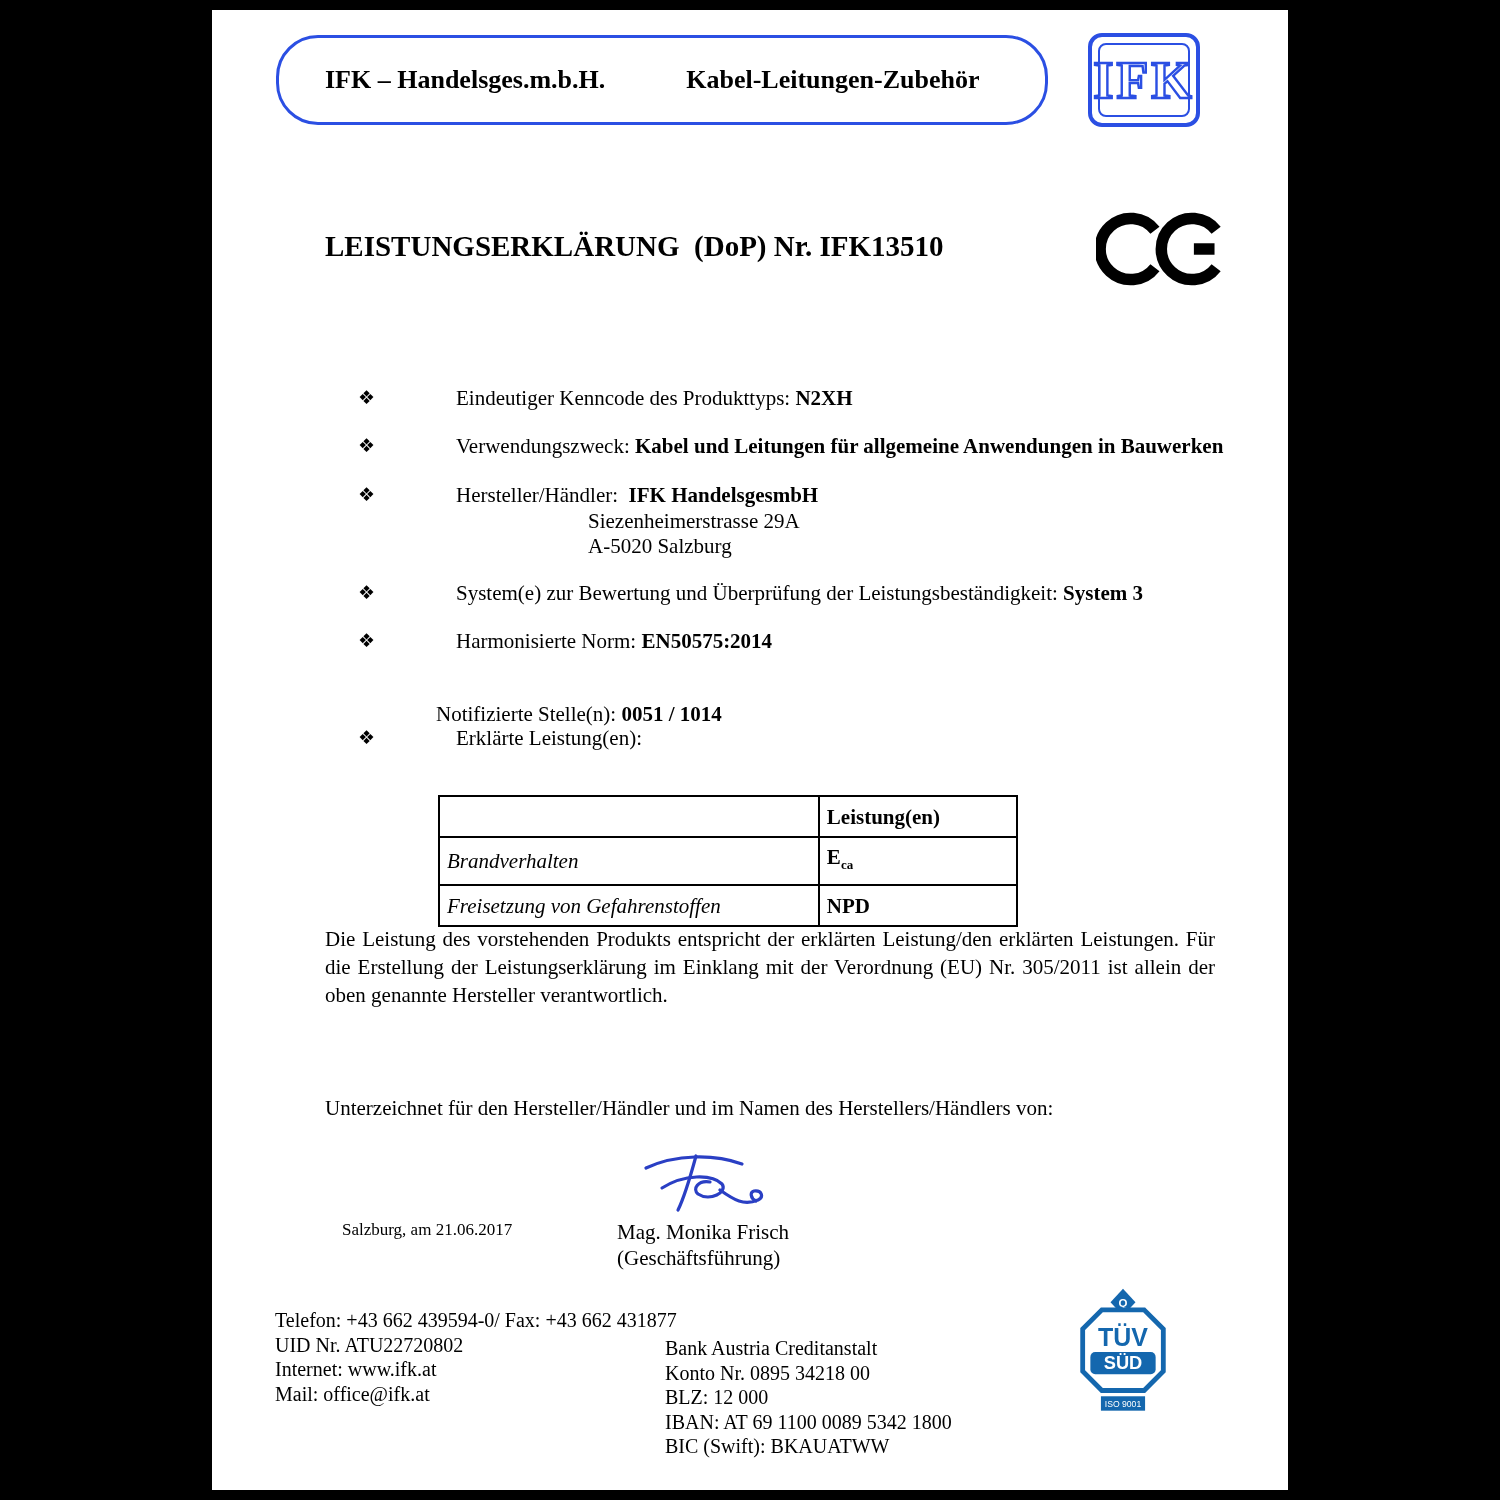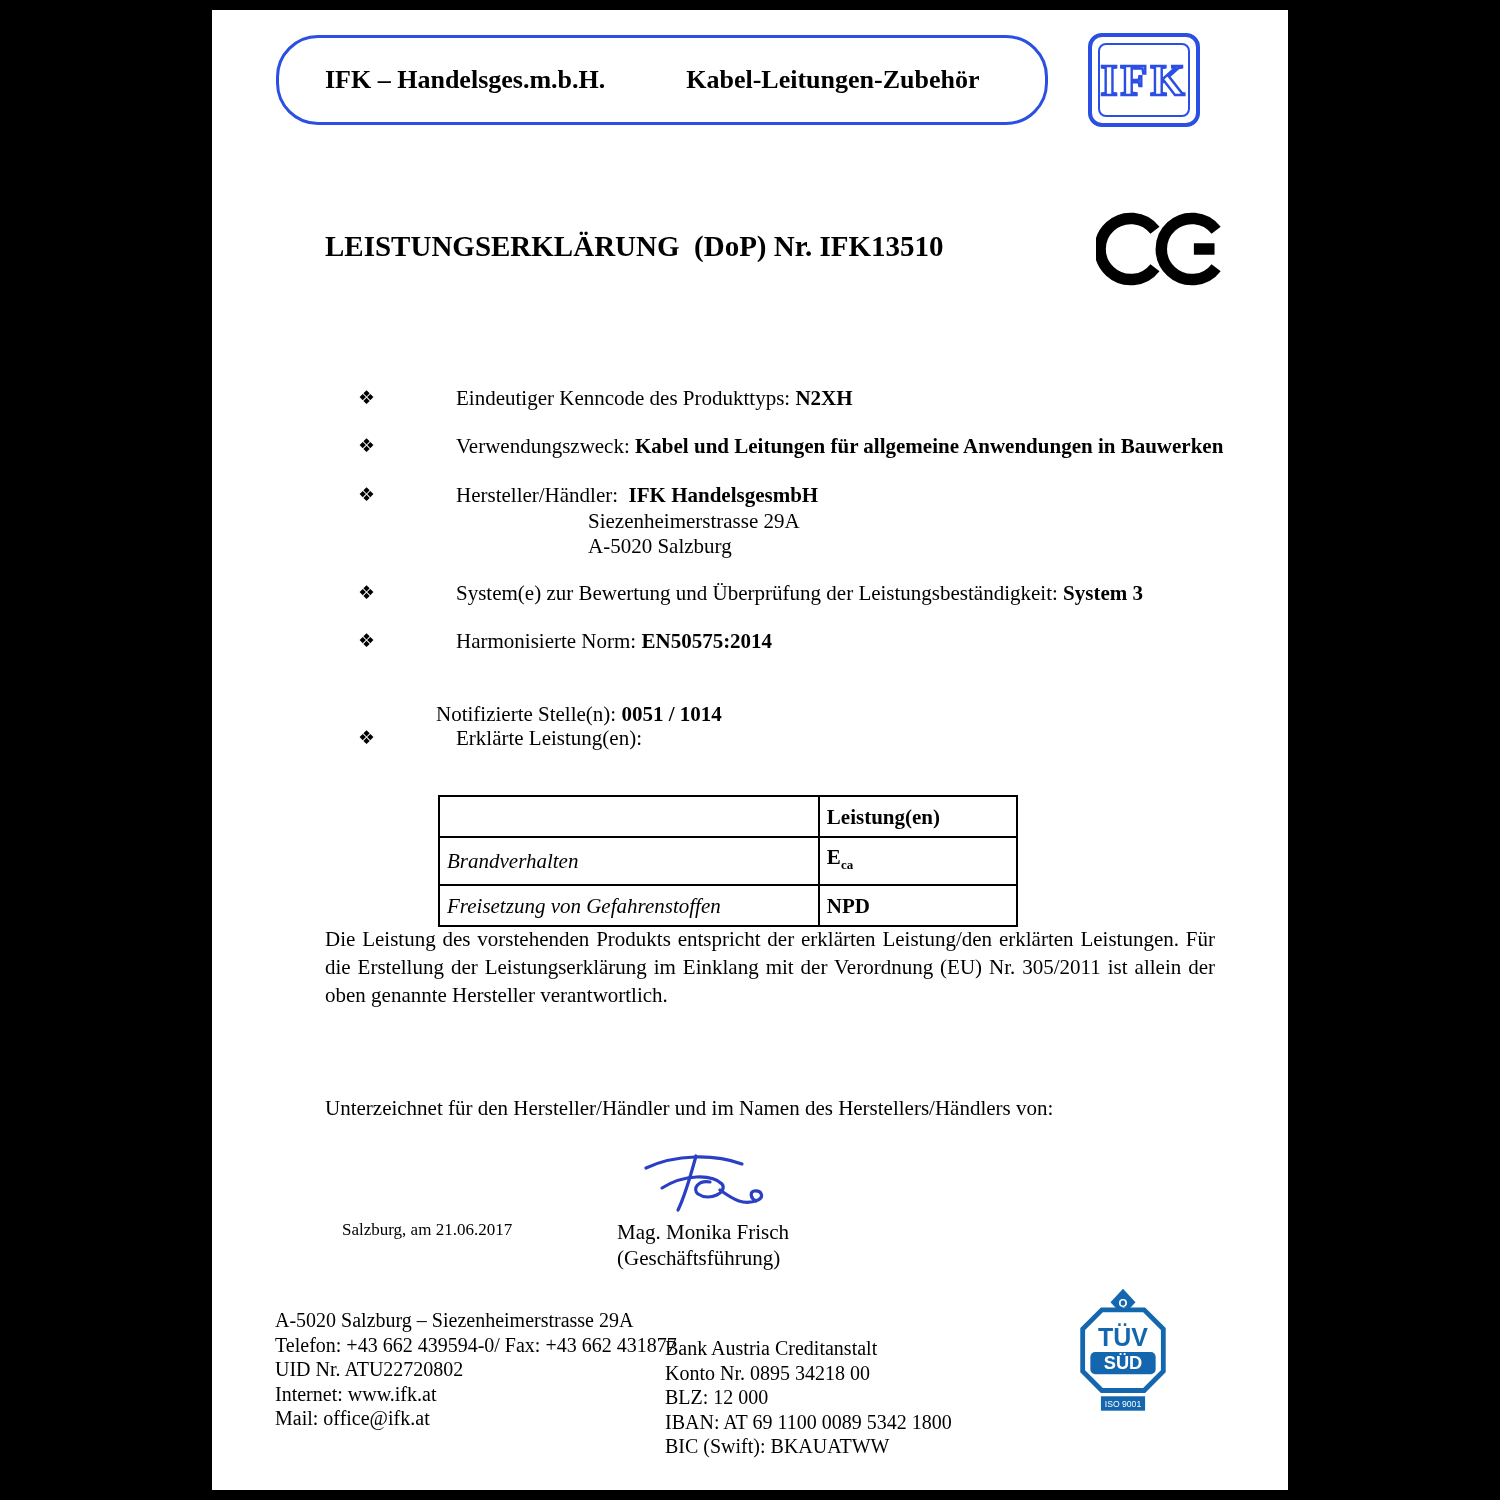--- a/index.html
+++ b/index.html
@@ -24,21 +24,21 @@
   .ifk-logo{
     left:876px;top:23px;width:104px;height:86px;
     border:4px solid #2b4fe3;border-radius:14px;
     display:flex;align-items:center;justify-content:center;
   }
   .ifk-logo-inner{
     width:88px;height:70px;border:2px solid #2b4fe3;border-radius:8px;
     display:flex;align-items:center;justify-content:center;
   }
   .ifk-logo-text{
-    font-size:44px;font-weight:bold;letter-spacing:3px;
+    font-size:52px;font-weight:bold;letter-spacing:3px;
     color:#2b4fe3;
     -webkit-text-fill-color:#ffffff;
     -webkit-text-stroke:2.4px #2b4fe3;
   }
   
   .doc-title{left:113px;top:220px;font-size:29px;font-weight:bold;white-space:pre;}
   .ce-wrap{left:884px;top:196px;width:130px;height:86px;}
   
   .bullet-item{left:146px;font-size:21px;display:flex;}
   .bullet{display:inline-block;width:57px;font-size:19px;flex:0 0 57px;}
@@ -168,21 +168,20 @@
         <path d="M80 46 C94 56 104 62 118 56 C124 53 122 46 114 47 C110 48 110 54 116 57"></path>
       </g>
     </svg>
   </div>
 
   <div class="abs place-date">Salzburg, am 21.06.2017</div>
   <div class="abs signer-name">Mag. Monika Frisch</div>
   <div class="abs signer-role">(Geschäftsführung)</div>
 
   <div class="abs footer-col footer-left">
-    <div>A-5020 Salzburg – Siezenheimerstrasse 29A</div>
     <div>Telefon: +43 662 439594-0/ Fax: +43 662 431877</div>
     <div>UID Nr. ATU22720802</div>
     <div><span>Internet: </span><span class="footer-link">www.ifk.at</span></div>
     <div><span>Mail: </span><span class="footer-link">office@ifk.at</span></div>
   </div>
 
   <div class="abs footer-col footer-right">
     <div>Bank Austria Creditanstalt</div>
     <div>Konto Nr. 0895 34218 00</div>
     <div>BLZ: 12 000</div>

